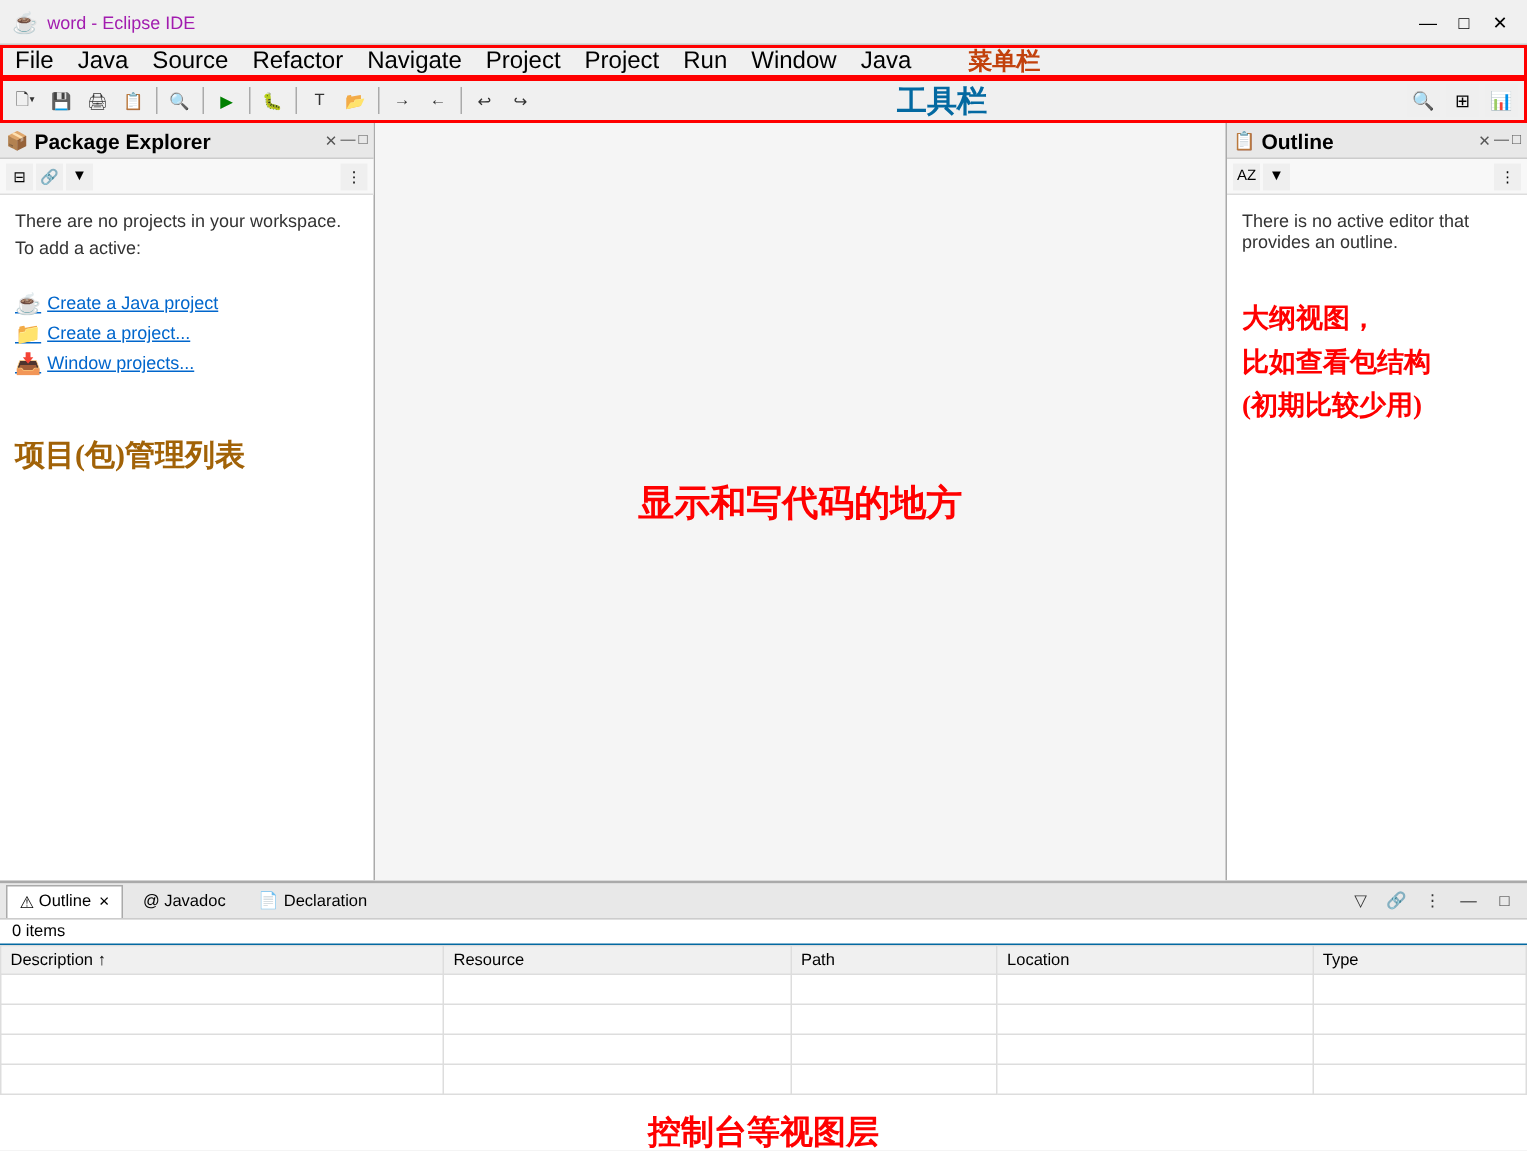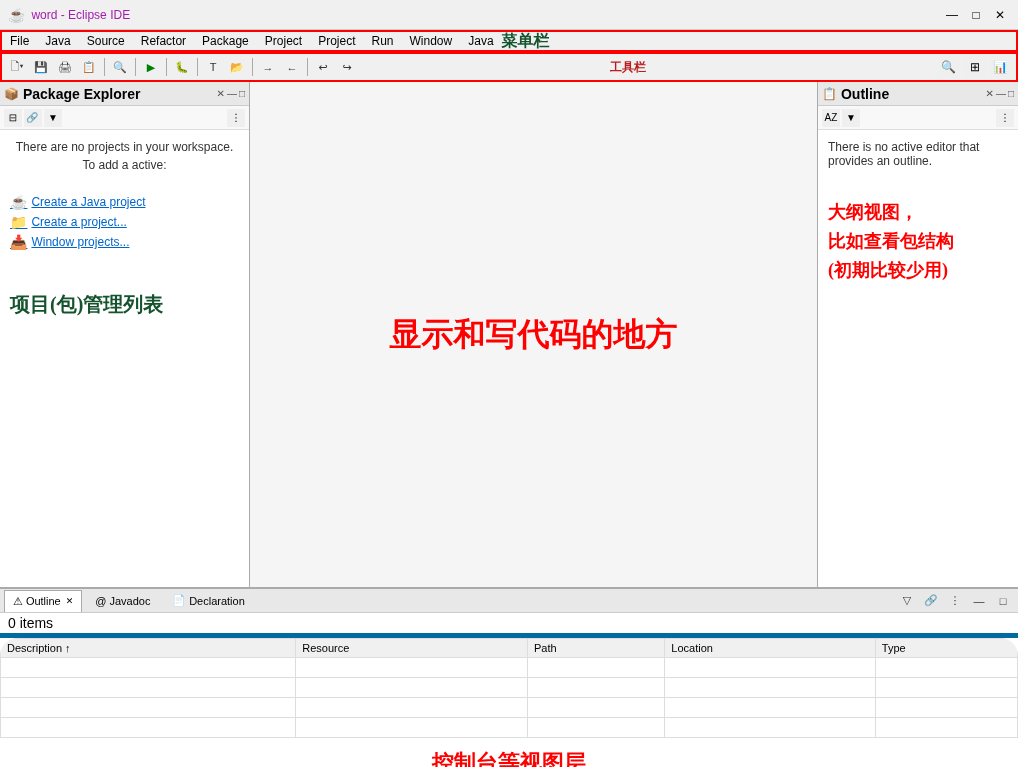--- a/index.html
+++ b/index.html
@@ -29,29 +29,30 @@
       background: #f0f0f0;
       height: 22px;
       display: flex;
       align-items: center;
       border-bottom: 1px solid #ccc;
       border: 2px solid red;
     }
     .menu-item {
       padding: 2px 8px;
       cursor: pointer;
-      font-size: 12px;
+      font-size: 16px;
       height: 100%;
       display: flex;
       align-items: center;
     }
     .menu-label-annotation {
-      color: #14532d;
+      color: #c2410c;
       font-size: 16px;
       font-weight: bold;
+      margin-left: 30px;
       font-family: 'SimSun', serif;
     }
 
     
     .toolbar {
       background: #f0f0f0;
       height: 30px;
       display: flex;
       align-items: center;
       padding: 2px 4px;
@@ -59,21 +60,21 @@
       gap: 2px;
       border: 2px solid red;
     }
     .toolbar-btn {
       width: 22px; height: 22px; display: flex; align-items: center; justify-content: center;
       cursor: pointer; font-size: 11px; border: 1px solid transparent;
       background: transparent; color: #333;
     }
     .toolbar-sep { width: 1px; height: 18px; background: #aaa; margin: 0 2px; }
     .toolbar-annotation {
-      color: #b91c1c; font-size: 12px; font-weight: bold;
+      color: #0369a1; font-size: 20px; font-weight: bold;
       margin-left: auto; margin-right: 40px;
       font-family: 'SimSun', serif;
     }
     .toolbar-search-area {
       margin-left: auto; display: flex; align-items: center; gap: 4px;
     }
     .toolbar-search-btn {
       width: 22px; height: 22px; display: flex; align-items: center; justify-content: center;
       cursor: pointer; font-size: 12px; border: 1px solid transparent;
     }
@@ -124,45 +125,45 @@
       width: 18px; height: 18px; display: flex; align-items: center; justify-content: center;
       cursor: pointer; font-size: 10px; border: 1px solid transparent;
     }
     .panel-content {
       flex: 1;
       padding: 10px;
       font-size: 12px;
       color: #333;
       overflow-y: auto;
     }
-    .no-projects-text { margin-bottom: 4px; text-align: center; }
+    .no-projects-text { margin-bottom: 4px; }
     .link-item {
       display: flex; align-items: center; gap: 4px;
       margin: 4px 0; cursor: pointer; color: #0066cc; text-decoration: underline;
     }
     .link-icon { font-size: 14px; }
     .panel-annotation {
-      color: #14532d; font-size: 20px; font-weight: bold;
+      color: #a16207; font-size: 20px; font-weight: bold;
       font-family: 'SimSun', serif;
       margin-top: 40px;
       line-height: 1.4;
     }
 
     
     .editor-area {
       flex: 1;
       background: #f5f5f5;
       display: flex;
       align-items: center;
       justify-content: center;
       border-right: 1px solid #aaa;
       position: relative;
     }
     .editor-annotation {
-      color: red; font-size: 32px; font-weight: bold;
+      color: red; font-size: 24px; font-weight: bold;
       font-family: 'SimSun', serif;
     }
 
     
     .panel-right {
       width: 200px;
       min-width: 200px;
       display: flex;
       flex-direction: column;
       background: #fff;
@@ -209,27 +210,26 @@
     }
     .bottom-tab-inactive {
       background: #e8e8e8;
       border: 1px solid transparent;
     }
     .bottom-panel-toolbar {
       margin-left: auto; display: flex; gap: 2px;
     }
     .bottom-count {
       padding: 2px 8px;
-      font-size: 14px;
-      border-bottom: 5px solid #0369a1;
+      font-size: 11px;
+      border-bottom: 1px solid #0369a1;
     }
     .bottom-table {
       flex: 1;
       overflow: auto;
-      border-radius: 18px;
     }
     table {
       width: 100%;
       border-collapse: collapse;
       font-size: 11px;
     }
     th {
       background: #f0f0f0;
       border: 1px solid #ddd;
       padding: 3px 6px;
@@ -264,21 +264,21 @@
     <button class="title-ctrl-btn">□</button>
     <button class="title-ctrl-btn close">✕</button>
   </div>
 </div>
 
 <div class="menu-bar red-border">
   <div class="menu-item">File</div>
   <div class="menu-item">Java</div>
   <div class="menu-item">Source</div>
   <div class="menu-item">Refactor</div>
-  <div class="menu-item">Package</div>
+  <div class="menu-item">Navigate</div>
   <div class="menu-item">Project</div>
   <div class="menu-item">Project</div>
   <div class="menu-item">Run</div>
   <div class="menu-item">Window</div>
   <div class="menu-item">Java</div>
   <span class="menu-label-annotation">菜单栏</span>
 </div>
 
 <div class="toolbar red-border">
   <button class="toolbar-btn">🗋▾</button>

